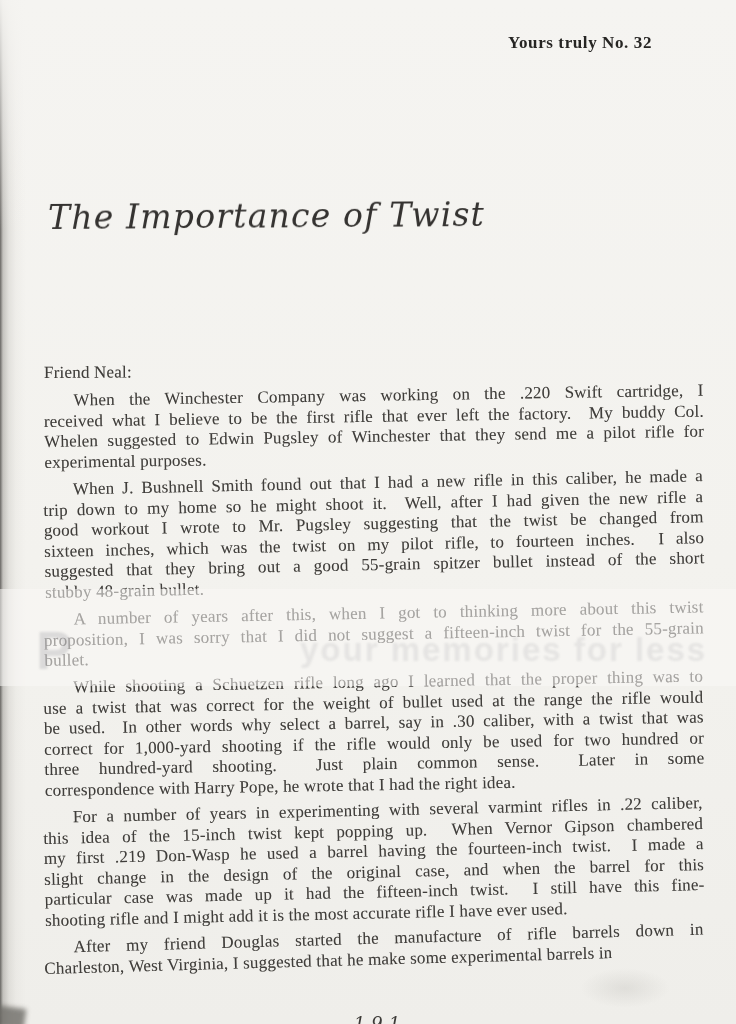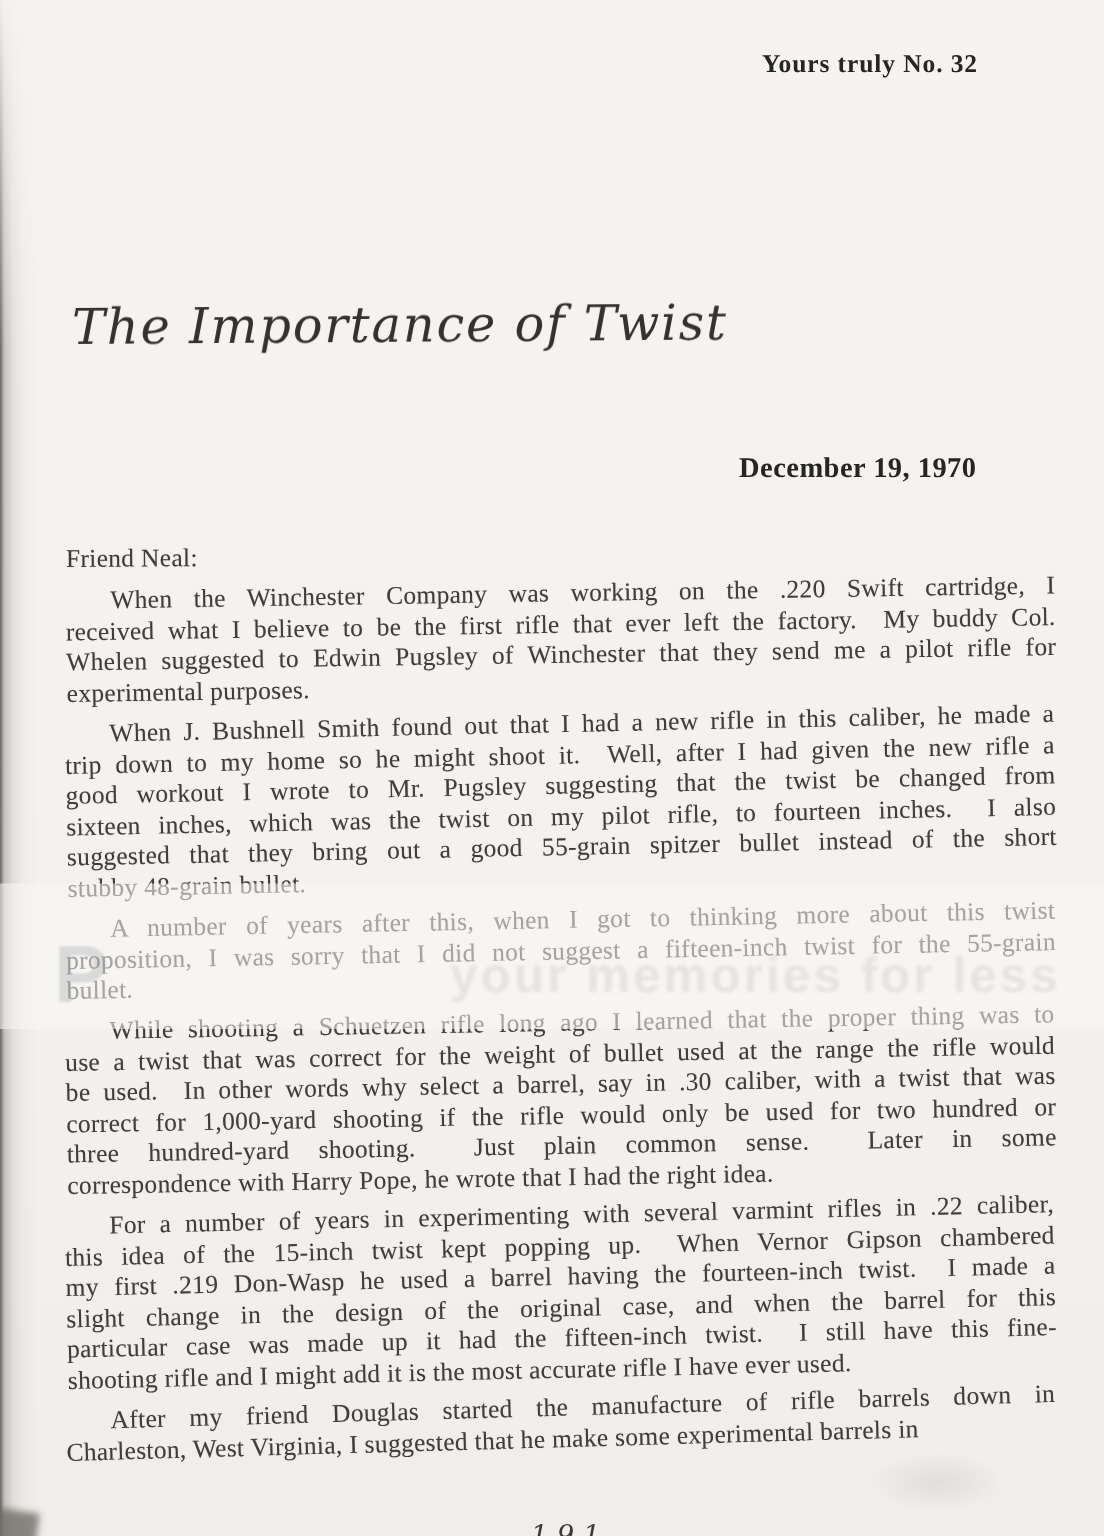--- a/index.html
+++ b/index.html
@@ -86,21 +86,20 @@
 <body>
 
 <div class="page">
 
   <div class="smudge"></div>
 
   <div class="header-line">Yours truly No. 32</div>
 
   <h1 class="title" style="margin:0;font-weight:normal;">The Importance of Twist</h1>
 
-  <div class="date-line">December 19, 1970</div>
 
   <div class="body-text">
     <div class="salutation">Friend Neal:</div>
     <div id="paragraphs">
         <div class="para rot1">
           <div class="line just first">When the Winchester Company was working on the .220 Swift cartridge, I</div>
           <div class="line just">received what I believe to be the first rifle that ever left the factory.&nbsp; My buddy Col.</div>
           <div class="line just">Whelen suggested to Edwin Pugsley of Winchester that they send me a pilot rifle for</div>
           <div class="line">experimental purposes.</div>
         </div>

